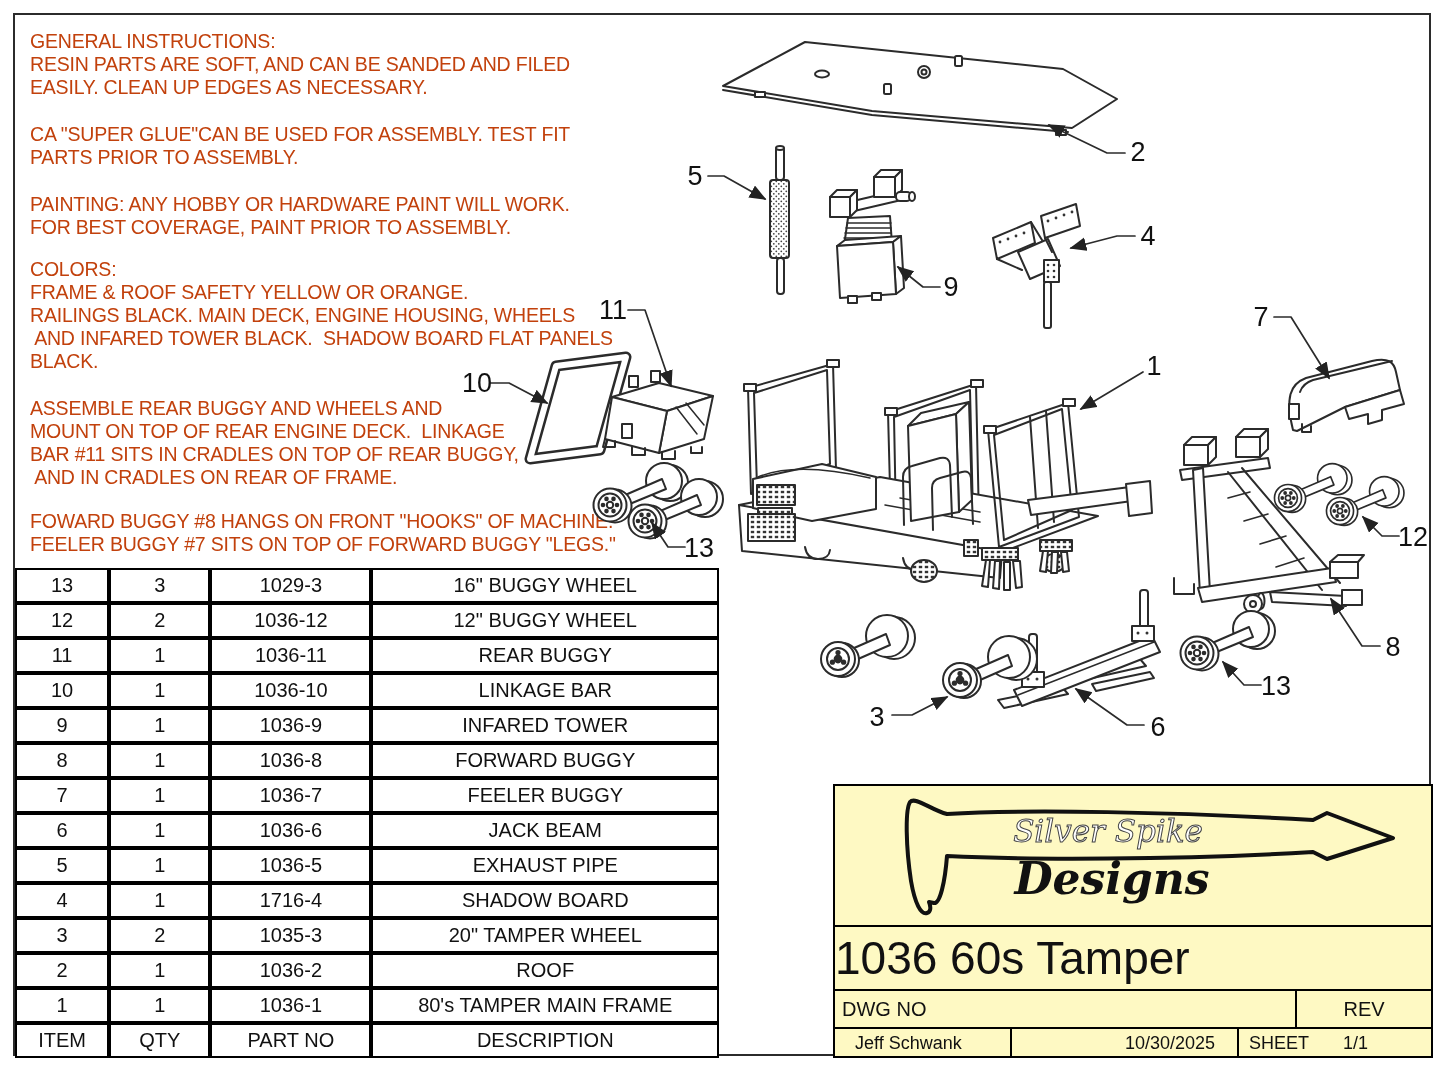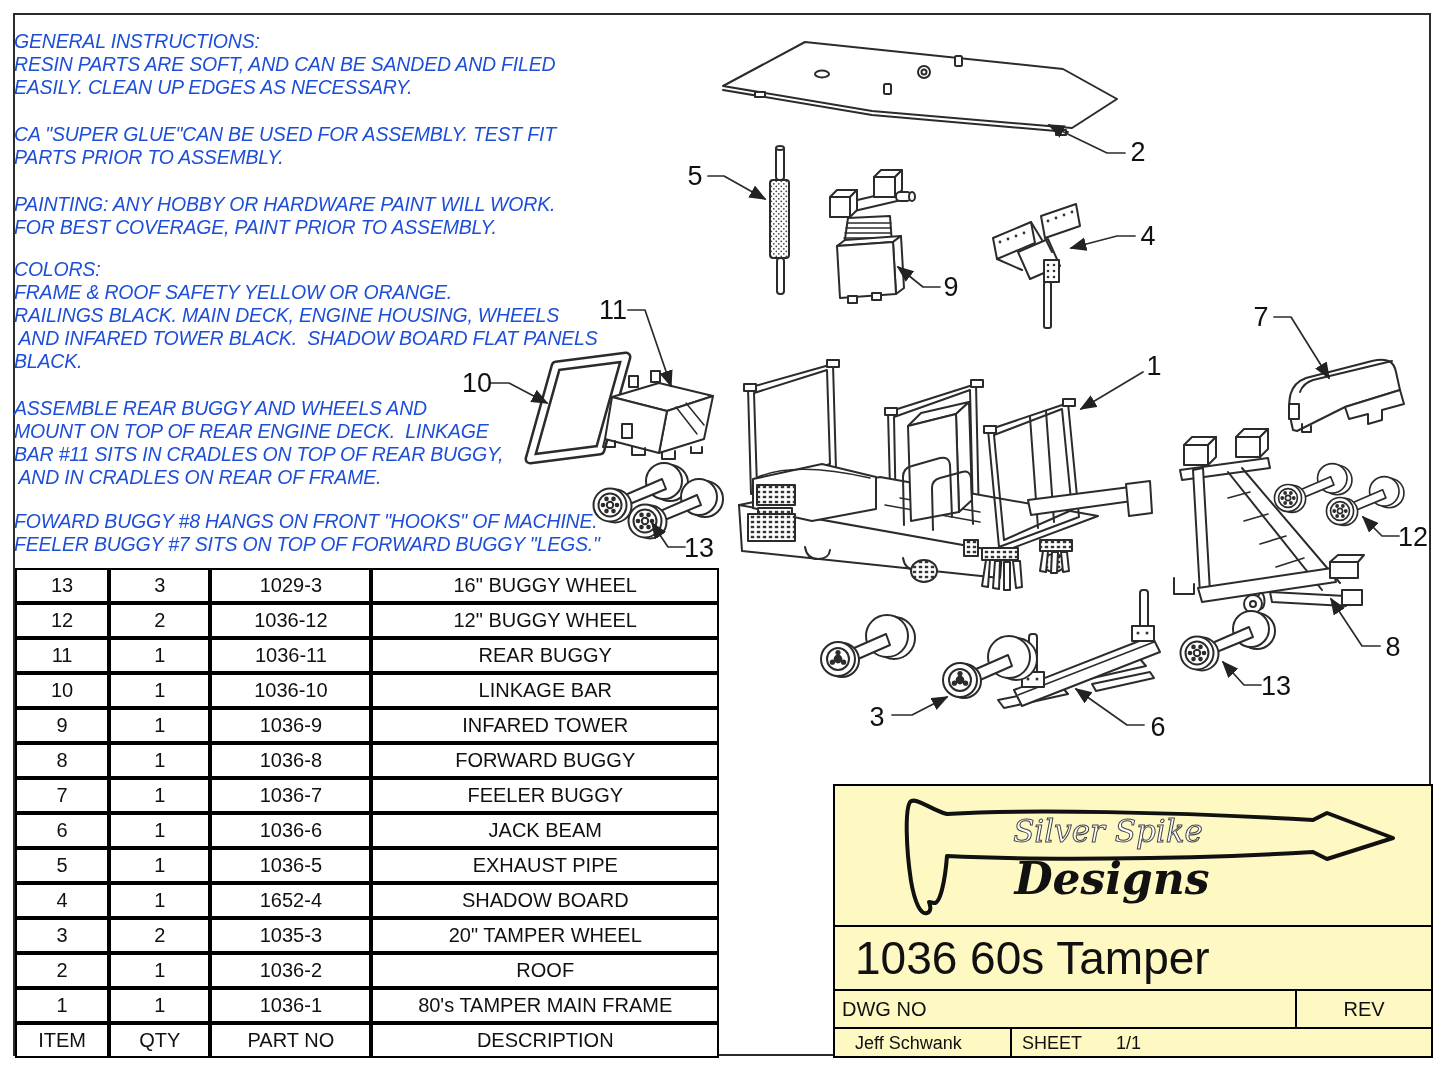--- a/index.html
+++ b/index.html
@@ -1,39 +1,39 @@
 <!DOCTYPE html>
 <html><head>
 <meta charset="utf-8">
 <style>
   html,body{margin:0;padding:0;background:#fff;}
   .page{position:relative;width:1445px;height:1078px;background:#fff;overflow:hidden;
         font-family:"Liberation Sans",sans-serif;color:#111;}
   .sheet-border{position:absolute;left:13px;top:13px;width:1418px;height:1043px;
         border:2px solid #2b2b2b;box-sizing:border-box;}
   
-  .instr{position:absolute;left:14px;width:640px;font-size:19.5px;line-height:23px;
-        white-space:pre;letter-spacing:-0.2px;color:#1d4ed8;font-style:italic;}
+  .instr{position:absolute;left:30px;width:640px;font-size:19.5px;line-height:23px;
+        white-space:pre;letter-spacing:-0.2px;color:#c2410c;}
   
   .diagram{position:absolute;left:0;top:0;width:1445px;height:1078px;}
   .diagram *{vector-effect:none;}
   
   .co{position:absolute;transform:translate(-50%,-50%);font-size:27px;color:#111;
       font-family:"Liberation Sans",sans-serif;}
   
   .ptable{position:absolute;left:15px;top:568px;border-collapse:separate;border-spacing:0;
       table-layout:fixed;width:704px;}
   .ptable td{border:2px solid #000;height:31px;text-align:center;font-size:20px;
       padding:0;color:#111;background:#fff;overflow:hidden;white-space:nowrap;}
   
   .tblock{position:absolute;left:833px;top:784px;width:600px;height:274px;
       border:2px solid #000;box-sizing:border-box;background:#fef9c3;}
   .tb-logo{height:139px;border-bottom:2px solid #000;position:relative;}
   .tb-title{height:62px;border-bottom:2px solid #000;display:flex;align-items:center;
-      padding-left:20px;font-size:46px;color:#111;}
+      font-size:46px;color:#111;}
   .tb-dwg{height:36px;border-bottom:2px solid #000;display:flex;}
   .tb-dwg .cell-l{width:453px;border-right:2px solid #000;display:flex;align-items:center;
       padding-left:7px;font-size:20px;}
   .tb-dwg .cell-r{flex:1;display:flex;align-items:center;justify-content:center;font-size:20px;}
   .tb-foot{height:28px;display:flex;font-size:18px;}
   .tb-foot .cell-a{width:155px;border-right:2px solid #000;display:flex;align-items:center;padding-left:20px;}
   .tb-foot .cell-b{width:203px;border-right:2px solid #000;display:flex;align-items:center;
       justify-content:flex-end;padding-right:22px;}
   .tb-foot .cell-c{flex:1;display:flex;align-items:center;padding-left:10px;gap:34px;}
 </style>
@@ -401,21 +401,21 @@
         </tr>
       <tr>
           <td>5</td>
           <td>1</td>
           <td>1036-5</td>
           <td>EXHAUST PIPE</td>
         </tr>
       <tr>
           <td>4</td>
           <td>1</td>
-          <td>1652-4</td>
+          <td>1716-4</td>
           <td>SHADOW BOARD</td>
         </tr>
       <tr>
           <td>3</td>
           <td>2</td>
           <td>1035-3</td>
           <td>20" TAMPER WHEEL</td>
         </tr>
       <tr>
           <td>2</td>
@@ -446,19 +446,20 @@
         <text x="277" y="108" text-anchor="middle" font-family="DejaVu Serif, serif" font-style="italic" font-weight="bold" font-size="44" fill="#111" stroke="none">Designs</text>
       </svg>
     </div>
     <div class="tb-title">1036 60s Tamper</div>
     <div class="tb-dwg">
       <div class="cell-l">DWG NO</div>
       <div class="cell-r">REV</div>
     </div>
     <div class="tb-foot">
       <div class="cell-a">Jeff Schwank</div>
+      <div class="cell-b">10/30/2025</div>
       <div class="cell-c">
         <span>SHEET</span>
         <span>1/1</span>
       </div>
     </div>
   </div>
 </div>
 
 </body></html>

